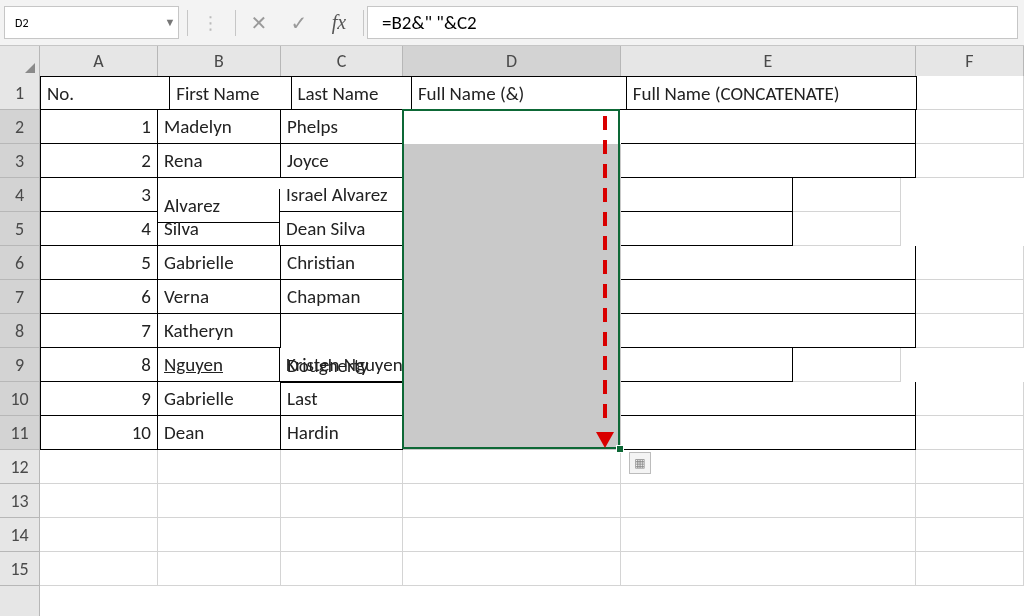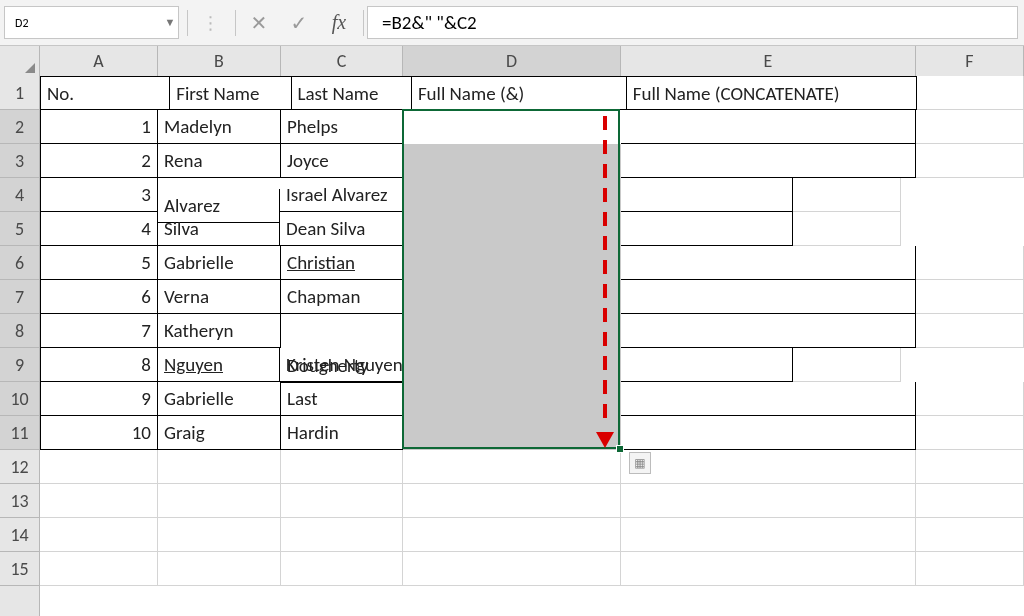--- a/index.html
+++ b/index.html
@@ -323,21 +323,21 @@
       <div class="row">
         <div class="cell tb tb-left num" style="width: 118px;">4</div>
         <div class="cell tb" style="width: 122px;">Silva</div>
         <div class="cell tb" style="width: 218px;">Dean Silva</div>
         <div class="cell tb" style="width: 295px;"></div>
         <div class="cell" style="width: 108px;"></div>
       </div>
       <div class="row">
         <div class="cell tb tb-left num" style="width: 118px;">5</div>
         <div class="cell tb" style="width: 123px;">Gabrielle</div>
-        <div class="cell tb" style="width: 122px; text-decoration: underline;">Christian</div>
+        <div class="cell tb" style="width: 122px;">Christian</div>
         <div class="cell tb" style="width: 218px;">Nathanael Christian</div>
         <div class="cell tb" style="width: 295px;"></div>
         <div class="cell" style="width: 108px;"></div>
       </div>
       <div class="row">
         <div class="cell tb tb-left num" style="width: 118px;">6</div>
         <div class="cell tb" style="width: 123px;">Verna</div>
         <div class="cell tb" style="width: 122px;">Chapman</div>
         <div class="cell tb" style="width: 218px;">Verna Chapman</div>
         <div class="cell tb" style="width: 295px;"></div>
@@ -361,21 +361,21 @@
       <div class="row">
         <div class="cell tb tb-left num" style="width: 118px;">9</div>
         <div class="cell tb" style="width: 123px;">Gabrielle</div>
         <div class="cell tb" style="width: 122px;">Last</div>
         <div class="cell tb" style="width: 218px;">Gabrielle Sloan</div>
         <div class="cell tb" style="width: 295px;"></div>
         <div class="cell" style="width: 108px;"></div>
       </div>
       <div class="row">
         <div class="cell tb tb-left num" style="width: 118px;">10</div>
-        <div class="cell tb" style="width: 123px;">Graig</div>
+        <div class="cell tb" style="width: 123px;">Dean</div>
         <div class="cell tb" style="width: 122px;">Hardin</div>
         <div class="cell tb" style="width: 218px;">Graig Hardin</div>
         <div class="cell tb" style="width: 295px;"></div>
         <div class="cell" style="width: 108px;"></div>
       </div>
       <div class="row">
         <div class="cell" style="width: 118px;"></div>
         <div class="cell" style="width: 123px;"></div>
         <div class="cell" style="width: 122px;"></div>
         <div class="cell" style="width: 218px;"></div>

